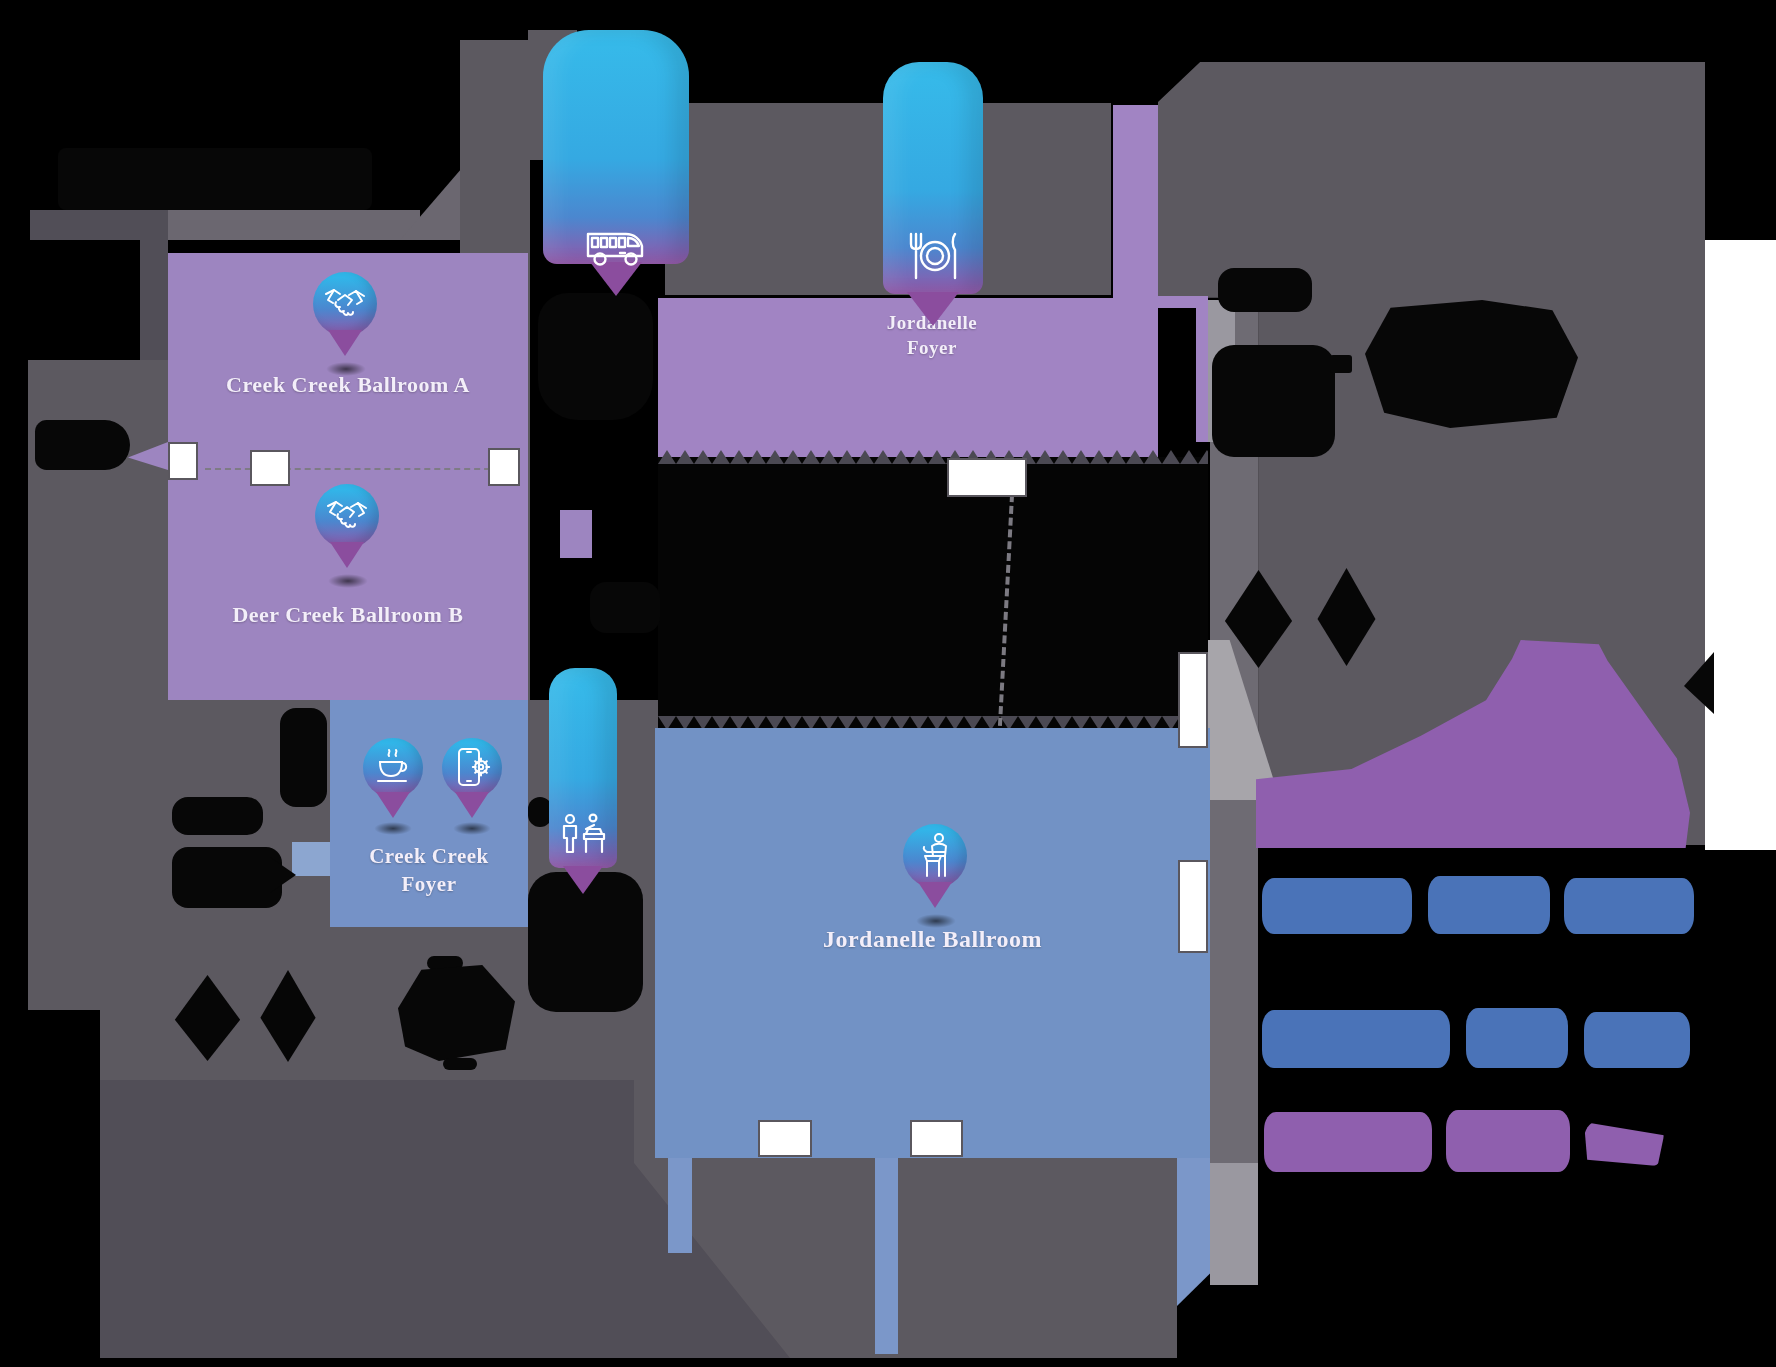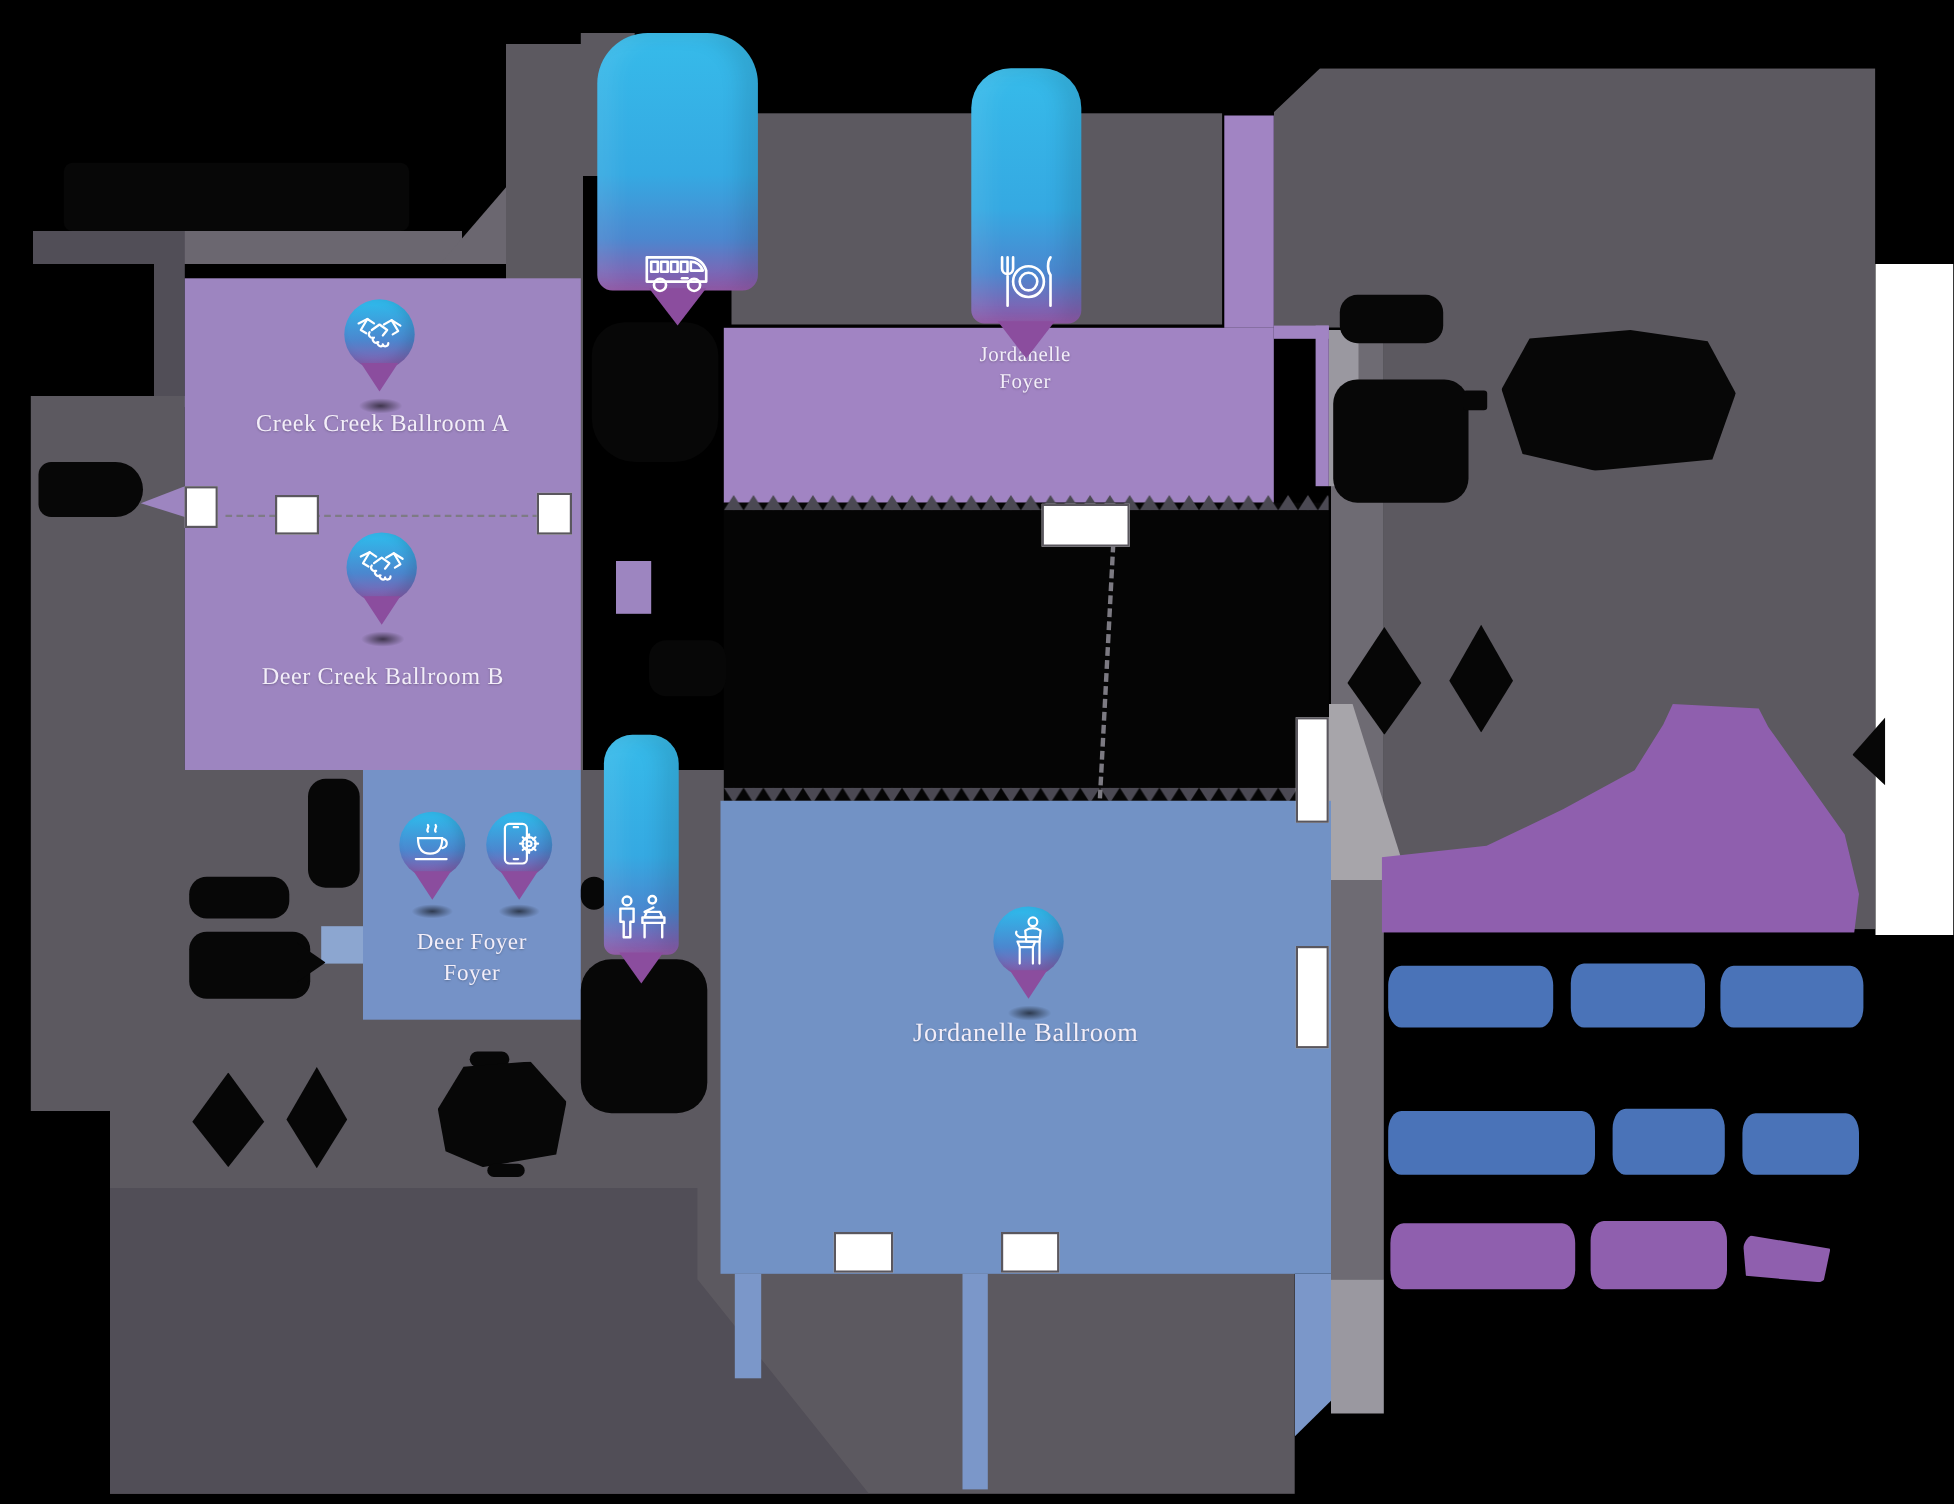--- a/index.html
+++ b/index.html
@@ -1,19 +1,19 @@
 <!DOCTYPE html>
 <html><head>
 <meta charset="utf-8">
 <style>
   html,body{margin:0;padding:0;background:#000;}
   #stage{position:relative;width:1776px;height:1367px;background:#000;overflow:hidden;
          font-family:"Liberation Serif","DejaVu Serif",serif;}
   .abs{position:absolute;}
-  .room-label{color:#f3eef9;font-weight:normal;text-align:center;letter-spacing:.5px;
+  .room-label{color:#f3eef9;font-weight:bold;text-align:center;letter-spacing:.5px;
               text-shadow:0 1px 2px rgba(0,0,0,.25);}
   .gray{background:#5c5960;}
   .graydk{background:#514e57;}
   .graylt{background:#6b6770;}
   .corridor{background:#6e6b73;}
   .lightcol{background:#9a98a0;}
   .door{background:#ffffff;border:2px solid #5a575e;box-sizing:border-box;}
   .blob{background:#070707;border-radius:16px;}
   .diamond{background:#060606;clip-path:polygon(50% 0,96% 52%,50% 100%,4% 52%);}
   .teardrop{border-radius:50%;background:linear-gradient(180deg,#31b6e9 8%,#4b87cf 58%,#9257a9 100%);
@@ -130,21 +130,21 @@
   <div class="abs legend-word" style="left:1262px;top:1010px;width:188px;height:58px;"></div>
   <div class="abs legend-word" style="left:1466px;top:1008px;width:102px;height:60px;"></div>
   <div class="abs legend-word" style="left:1584px;top:1012px;width:106px;height:56px;"></div>
   <div class="abs legend-word purple" style="left:1264px;top:1112px;width:168px;height:60px;"></div>
   <div class="abs legend-word purple" style="left:1446px;top:1110px;width:124px;height:62px;"></div>
   <div class="abs legend-word purple" style="left:1584px;top:1122px;width:80px;height:44px;clip-path:polygon(0 0,100% 30%,92% 100%,4% 86%);"></div>
 
   <div class="abs room-label" style="left:168px;top:372px;width:360px;font-size:22px;">Creek Creek Ballroom A</div>
   <div class="abs room-label" style="left:168px;top:602px;width:360px;font-size:22px;">Deer Creek Ballroom B</div>
   <div class="abs room-label" style="left:330px;top:842px;width:198px;font-size:21px;line-height:28px;">
-    <span class="abs-none">Deer Foyer</span><br>
+    <span class="abs-none">Creek Creek</span><br>
     <span>Foyer</span>
   </div>
   <div class="abs room-label" style="left:782px;top:310px;width:300px;font-size:19px;line-height:25px;">
     <span>Jordanelle</span><br>
     <span>Foyer</span>
   </div>
   <div class="abs room-label" style="left:655px;top:926px;width:555px;font-size:24px;">Jordanelle Ballroom</div>
 
   <div class="abs" style="left:543px;top:30px;width:146px;height:270px;">
     <div class="abs balloon" style="left:0;top:0;width:146px;height:234px;"></div>

